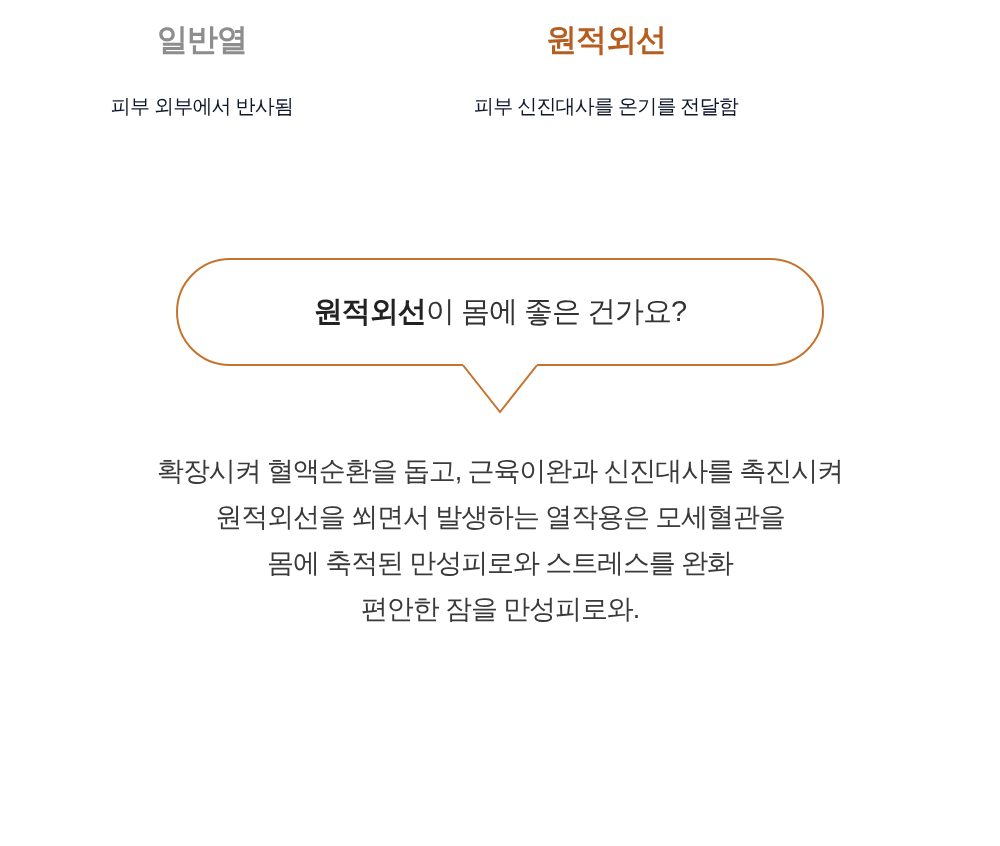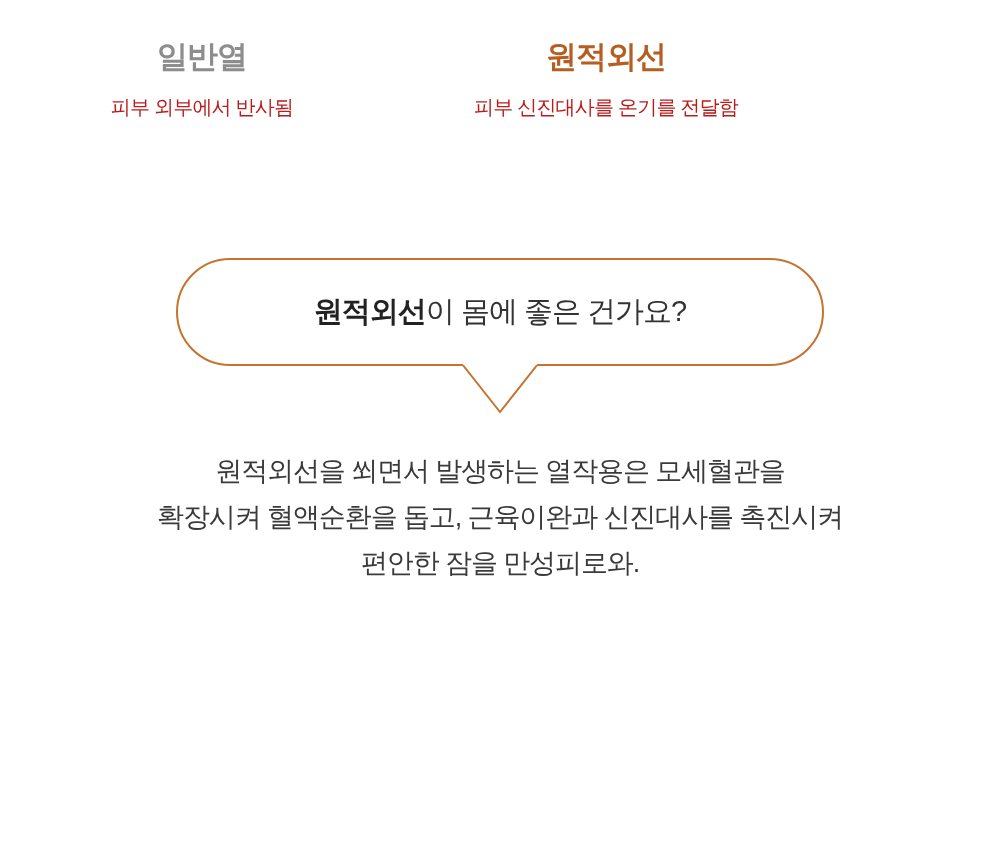--- a/index.html
+++ b/index.html
@@ -20,43 +20,43 @@
   .page {
     position: relative;
     width: 1000px;
     height: 846px;
   }
 
   
   .compare {
     display: flex;
     width: 808px;
-    padding-top: 37px;
+    padding-top: 20px;
     box-sizing: border-box;
   }
   .compare-col {
     flex: 1 1 50%;
     text-align: center;
   }
   .compare-title {
     font-size: 31px;
     font-weight: bold;
     letter-spacing: -1px;
     line-height: 1.3;
   }
   .compare-title.gray {
     color: #8d8d8d;
   }
   .compare-title.orange {
     color: #b55e22;
   }
   .compare-desc {
-    margin-top: 16px;
+    margin-top: 32px;
     font-size: 20px;
-    color: #b91c1c;
+    color: #0f172a;
     letter-spacing: -0.8px;
     line-height: 1.4;
   }
 
   
   .bubble-wrap {
     position: absolute;
     top: 258px;
     left: 0;
     width: 1000px;
@@ -139,18 +139,19 @@
       <div class="tail">
         <svg width="80" height="50" viewBox="0 0 80 50" fill="none" xmlns="http://www.w3.org/2000/svg">
           <path d="M2 0 L40 48 L78 0" stroke="#c4742f" stroke-width="2" fill="#ffffff"></path>
           <rect x="3" y="-4" width="74" height="5" fill="#ffffff"></rect>
         </svg>
       </div>
     </div>
   </div>
 
   <div class="para">
+    <span class="line">확장시켜 혈액순환을 돕고, 근육이완과 신진대사를 촉진시켜</span>
     <span class="line">원적외선을 쐬면서 발생하는 열작용은 모세혈관을</span>
-    <span class="line">확장시켜 혈액순환을 돕고, 근육이완과 신진대사를 촉진시켜</span>
+    <span class="line">몸에 축적된 만성피로와 스트레스를 완화</span>
     <span class="line">편안한 잠을 만성피로와.</span>
   </div>
 
 </div>
 
 </body></html>

